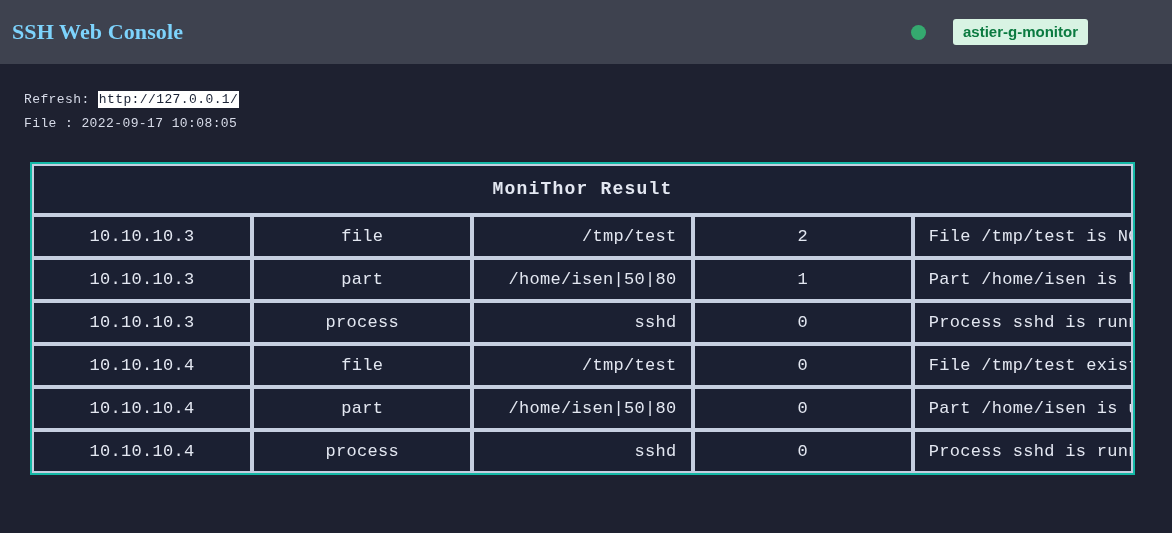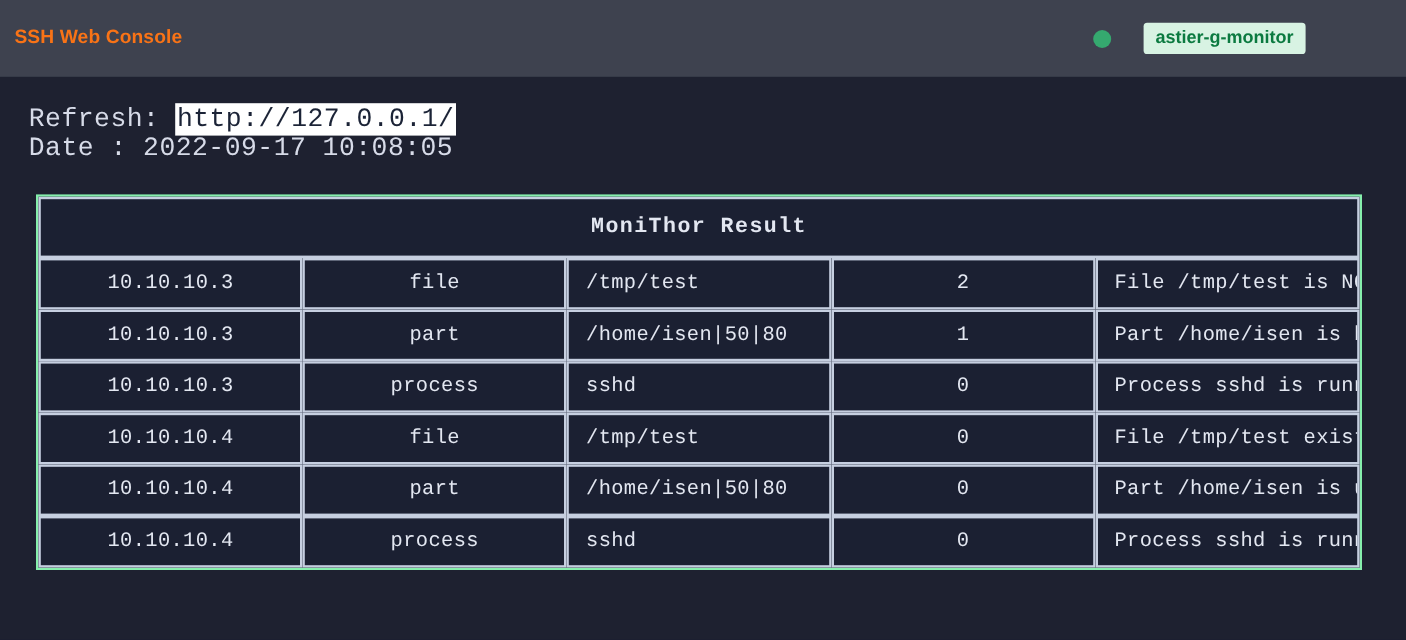--- a/index.html
+++ b/index.html
@@ -19,25 +19,25 @@
   
   .topbar {
     height: 64px;
     background: #3e424f;
     display: flex;
     align-items: center;
     justify-content: space-between;
     padding: 0 16px 0 12px;
   }
   .topbar-title {
-    color: #f97316;
-    font-size: 16px;
+    color: #7dd3fc;
+    font-size: 22px;
     font-weight: bold;
     letter-spacing: 0.1px;
-    font-family: Liberation Sans, sans-serif;
+    font-family: Liberation Serif, serif;
     white-space: nowrap;
   }
   .topbar-right {
     display: flex;
     align-items: center;
     gap: 27px;
     padding-right: 68px;
   }
   .status-dot {
     width: 15px;
@@ -55,21 +55,21 @@
     font-family: "Liberation Sans", sans-serif;
     padding: 4px 10px 5px 10px;
     border-radius: 3px;
     white-space: nowrap;
   }
 
   
   .meta {
     padding: 24px 0 0 24px;
     font-family: "Liberation Mono", monospace;
-    font-size: 22px;
+    font-size: 13px;
     line-height: 24px;
     color: #d7dbe8;
     letter-spacing: 0.4px;
   }
   .meta-row { white-space: pre; }
   .meta-label { color: #d7dbe8; }
   .refresh-link {
     background: #ffffff;
     color: #1b2336;
     text-decoration: none;
@@ -77,21 +77,21 @@
   }
   .meta-date { color: #d7dbe8; }
 
   
   .table-wrap {
     padding: 26px 0 0 30px;
   }
   table.result {
     border-collapse: separate;
     border-spacing: 0;
-    border: 2px solid #86efac;
+    border: 2px solid #14b8a6;
     width: 1105px;
     table-layout: fixed;
     font-family: "Liberation Mono", monospace;
     font-size: 17px;
     color: #e3e7f1;
     background: #1b2032;
   }
   table.result th,
   table.result td {
     border: 2px solid #c6cfe0;
@@ -103,38 +103,38 @@
   }
   table.result th.title-cell {
     text-align: center;
     font-weight: bold;
     font-size: 18px;
     padding: 13px 14px 14px 14px;
     letter-spacing: 1.2px;
   }
   td.c-host   { width: 155px; text-align: center; padding-left: 18px; }
   td.c-type   { width: 122px; text-align: center; padding-left: 16px; }
-  td.c-target { width: 222px; text-align: left; padding-left: 16px; }
+  td.c-target { width: 222px; text-align: right; padding-left: 16px; }
   td.c-code   { width: 53px;  text-align: center; padding-left: 4px; padding-right: 4px; }
   td.c-msg    { text-align: left; padding-left: 18px; }
 </style>
 </head>
 <body>
 
 <div class="topbar">
   <div class="topbar-title">SSH Web Console</div>
   <div class="topbar-right">
     <span class="status-dot"></span>
     <span class="host-badge">astier-g-monitor</span>
   </div>
 </div>
 
 <div class="meta">
   <div class="meta-row"><span class="meta-label">Refresh: </span><a class="refresh-link" href="#">http://127.0.0.1/</a></div>
-  <div class="meta-row"><span class="meta-label">Date : </span><span class="meta-date">2022-09-17 10:08:05</span></div>
+  <div class="meta-row"><span class="meta-label">File : </span><span class="meta-date">2022-09-17 10:08:05</span></div>
 </div>
 
 <div class="table-wrap">
   <table class="result">
     <thead>
       <tr>
         <th class="title-cell" colspan="5">MoniThor Result</th>
       </tr>
     </thead>
     <tbody id="result-body">

